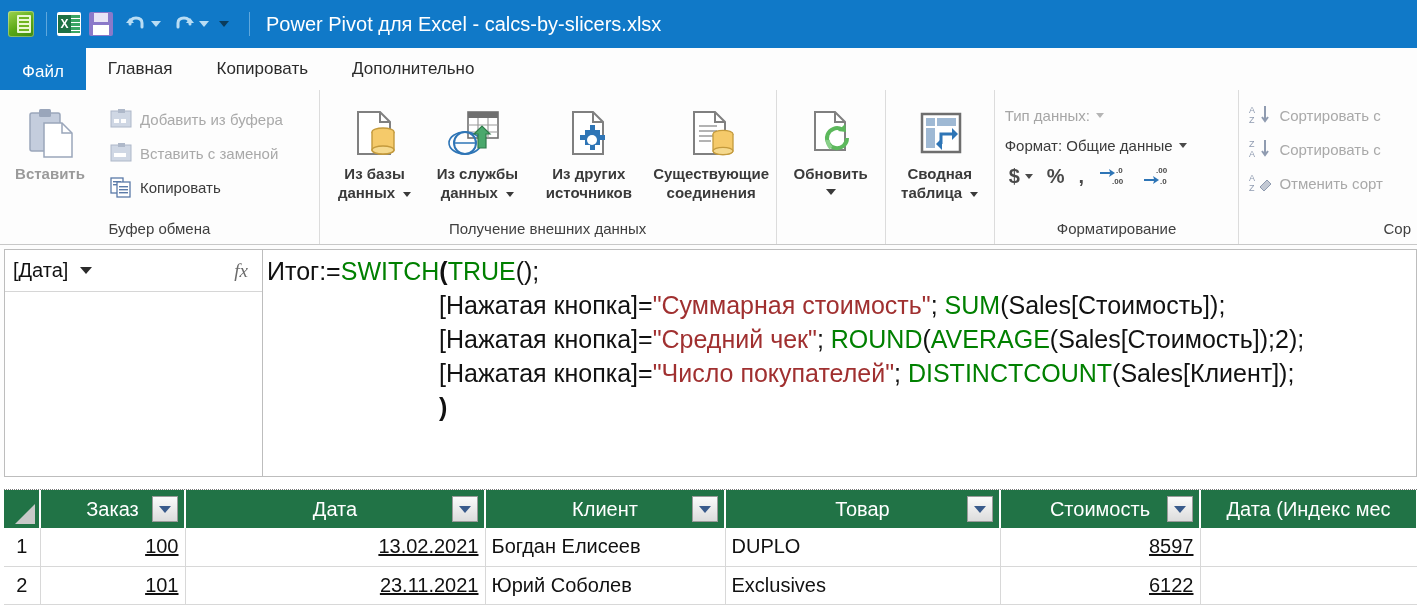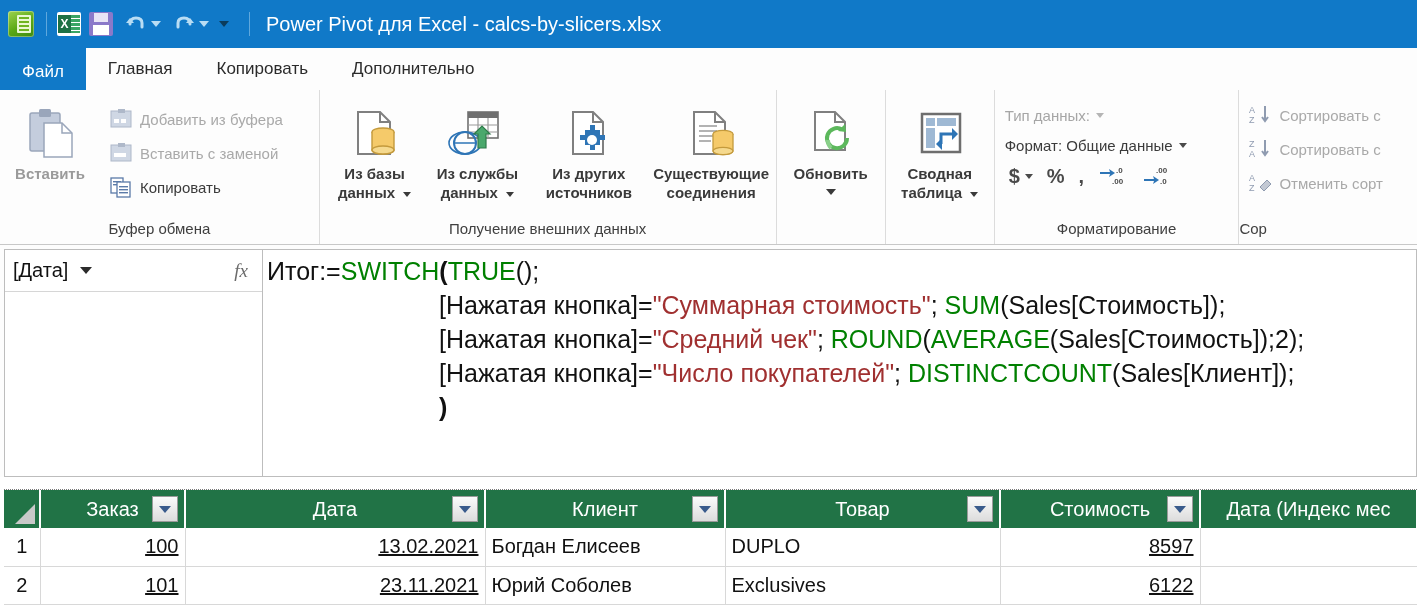--- a/index.html
+++ b/index.html
@@ -601,21 +601,21 @@
         <span class="sicon">
           <svg width="24" height="24" viewBox="0 0 24 24">
             <text x="1" y="10" font-size="9" font-family="Liberation Sans, sans-serif" fill="#8f9bb0">A</text>
             <text x="1" y="20" font-size="9" font-family="Liberation Sans, sans-serif" fill="#8f9bb0">Z</text>
             <path d="M12 16 l7 -7 l4 4 l-7 7 z" fill="#c3c9d4" stroke="#8f9bb0" stroke-width="1"></path>
           </svg>
         </span>
         <span>Отменить сорт</span>
       </div>
     </div>
-    <div class="rgroup-label" style="text-align:left;padding-right:6px">Сор</div>
+    <div class="rgroup-label" style="text-align:right;padding-right:6px">Сор</div>
   </div>
 </div>
 
 <div class="formula-zone">
   <div class="measure-panel">
     <div class="measure-head">
       <span class="measure-name">[Дата]</span>
       <span class="measure-caret"></span>
       <span class="fx">fx</span>
     </div>

